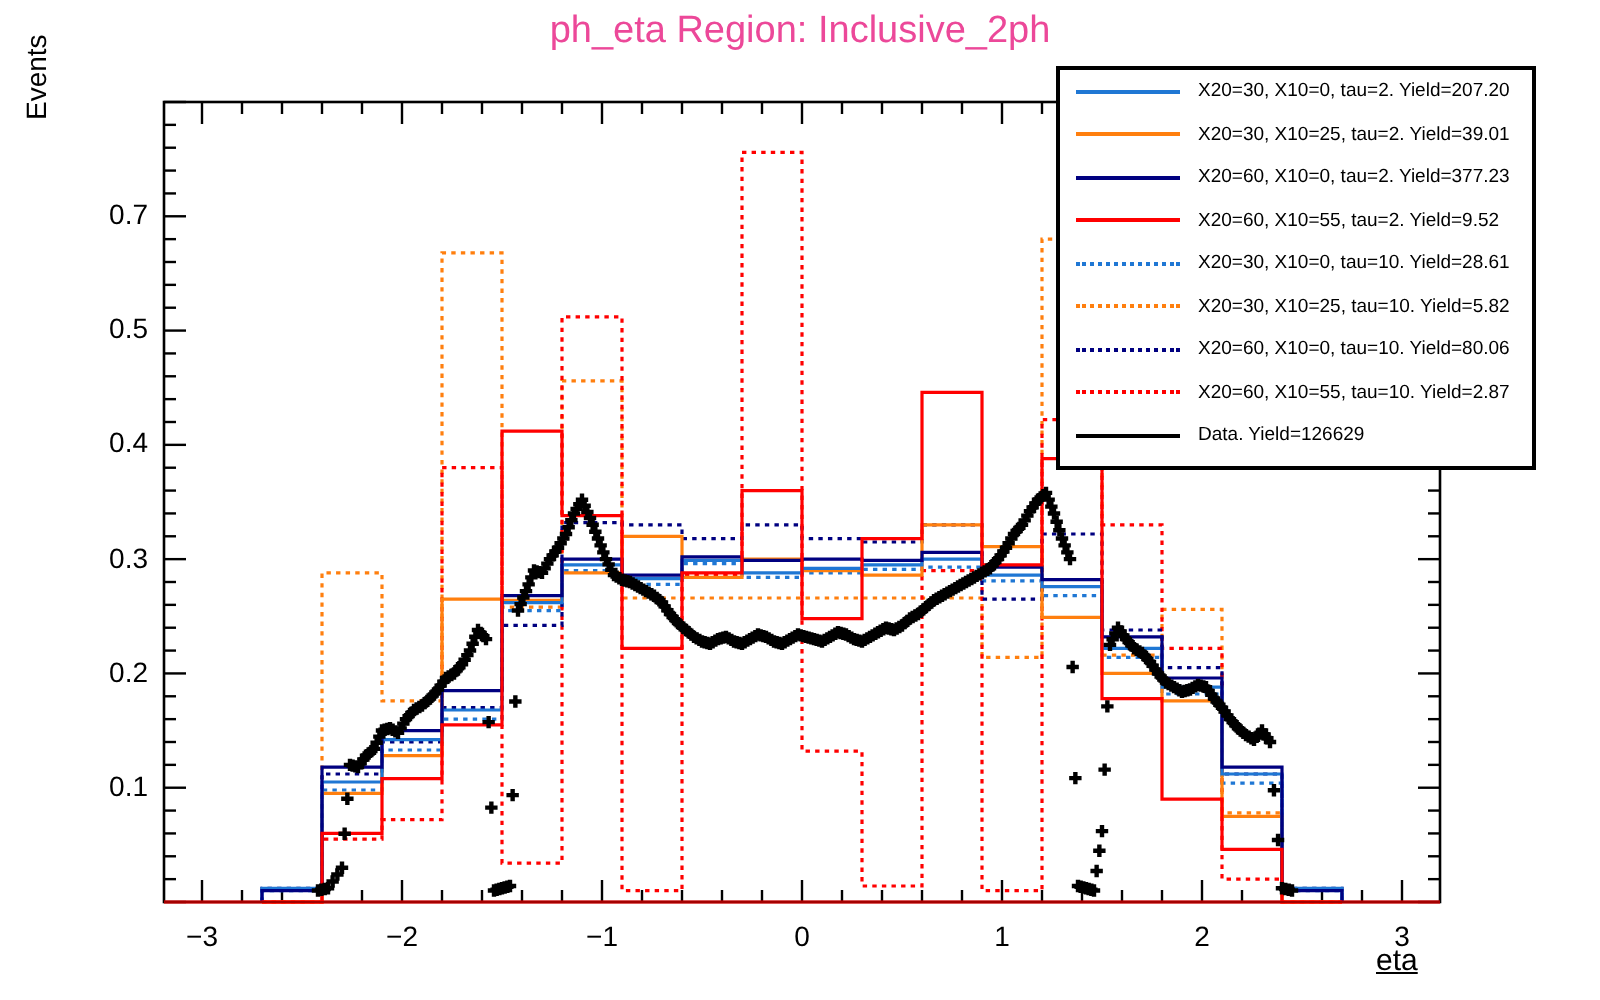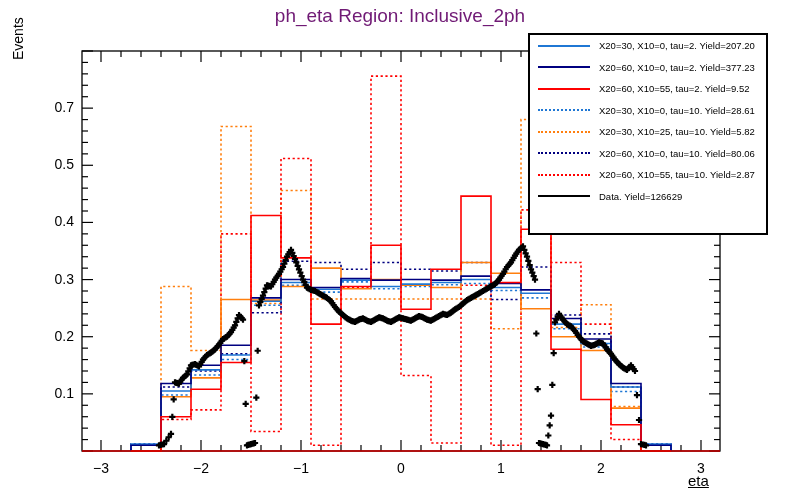--- a/index.html
+++ b/index.html
@@ -1,18 +1,18 @@
 <!DOCTYPE html>
 <html><head>
 <meta charset="utf-8">
 <style>
   html,body{margin:0;padding:0;}
   body{width:800px;height:500px;background:#ffffff;font-family:"Liberation Sans",sans-serif;overflow:hidden;}
   #root{position:relative;width:800px;height:500px;}
-  #title{position:absolute;left:0;top:5px;width:800px;text-align:center;font-size:19px;color:#701a75;}
+  #title{position:absolute;left:0;top:5px;width:800px;text-align:center;font-size:19px;color:#ec4899;}
   #ylabel{position:absolute;left:10px;top:60px;font-size:14px;color:#000;transform:rotate(-90deg);transform-origin:left top;white-space:nowrap;}
   #xlabel{position:absolute;left:688px;top:472px;font-size:15px;color:#000;text-decoration:underline;}
   svg{position:absolute;left:0;top:0;}
   #legend{position:absolute;left:528px;top:33px;width:240px;height:202px;background:#fff;border:2px solid #000;box-sizing:border-box;}
   .lgrow{position:relative;height:21.5px;display:flex;align-items:center;}
   .lgline{width:52px;height:0;margin-left:8px;margin-right:9px;flex:none;}
   .lgsolid{border-top:2px solid;}
   .lgdot{border-top:2px dotted;}
   .lgtxt{font-size:9.5px;color:#000;white-space:nowrap;}
   .tklbl{position:absolute;font-size:14px;color:#000;text-align:center;}
@@ -539,20 +539,24 @@
       <line x1="82" y1="451" x2="720" y2="451" stroke="#ff0000" stroke-width="1.4"></line>
       <line x1="82" y1="451" x2="720" y2="451" stroke="#000" stroke-width="1" opacity="0.35"></line>
     </svg>
 
   <div id="legend">
       <div class="lgrow">
         <div class="lgline lgsolid" style="border-top-color: rgb(31, 119, 212);"></div>
         <div class="lgtxt">X20=30, X10=0, tau=2. Yield=207.20</div>
       </div>
       <div class="lgrow">
+        <div class="lgline lgsolid" style="border-top-color: rgb(255, 127, 14);"></div>
+        <div class="lgtxt">X20=30, X10=25, tau=2. Yield=39.01</div>
+      </div>
+      <div class="lgrow">
         <div class="lgline lgsolid" style="border-top-color: rgb(0, 0, 128);"></div>
         <div class="lgtxt">X20=60, X10=0, tau=2. Yield=377.23</div>
       </div>
       <div class="lgrow">
         <div class="lgline lgsolid" style="border-top-color: rgb(255, 0, 0);"></div>
         <div class="lgtxt">X20=60, X10=55, tau=2. Yield=9.52</div>
       </div>
       <div class="lgrow">
         <div class="lgline lgdot" style="border-top-color: rgb(31, 119, 212);"></div>
         <div class="lgtxt">X20=30, X10=0, tau=10. Yield=28.61</div>

